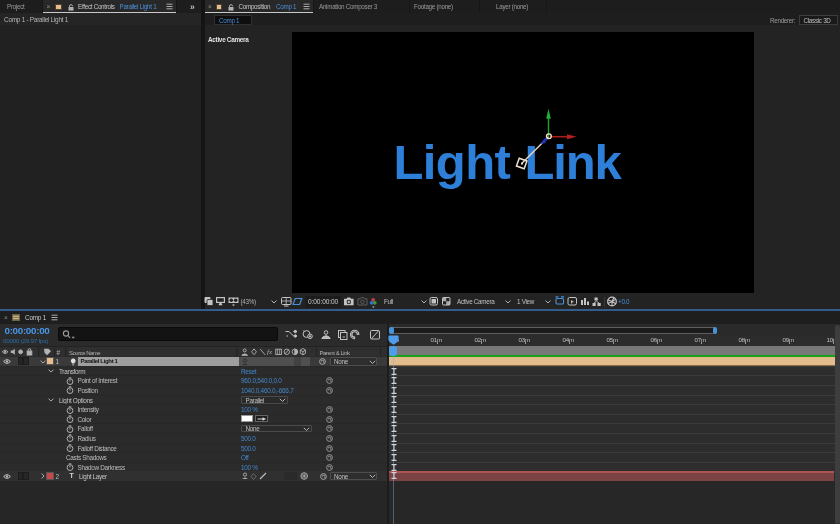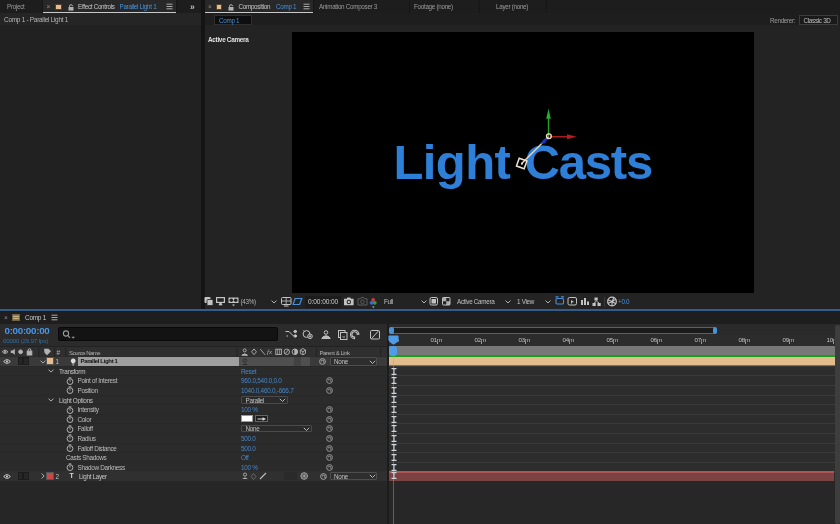--- a/index.html
+++ b/index.html
@@ -52,21 +52,21 @@
 <div style="left:205px;top:13px;width:635px;height:12px;background:#1e1e1e;"></div>
 <div style="left:214px;top:15px;width:38px;height:9.5px;background:#0e0e0e;border:1px solid #2f2f2f;"></div>
 <div style="position:absolute;left:219px;top:16.5px;font-size:6.3px;color:#4b90d8;font-weight:400;letter-spacing:-0.3px;white-space:nowrap;">Comp 1</div>
 <div style="position:absolute;left:770px;top:16.5px;font-size:6.3px;color:#9b9b9b;font-weight:400;letter-spacing:-0.3px;white-space:nowrap;">Renderer:</div>
 <div style="left:798.5px;top:14.5px;width:39px;height:10.5px;background:#1a1a1a;border:1px solid #3c3c3c;"></div>
 <div style="position:absolute;left:803.5px;top:16.5px;font-size:6.3px;color:#c0c0c0;font-weight:400;letter-spacing:-0.3px;white-space:nowrap;">Classic 3D</div>
 <div style="left:205px;top:25px;width:635px;height:269px;background:#232323;"></div>
 <div style="position:absolute;left:208px;top:35.5px;font-size:6.4px;color:#e0e0e0;font-weight:700;letter-spacing:-0.3px;white-space:nowrap;">Active Camera</div>
 <div style="left:291.5px;top:32px;width:462px;height:260.5px;background:#000;"></div>
 <div style="position:absolute;left:393.5px;top:133.5px;font-size:49px;color:#2d7fd8;font-weight:700;letter-spacing:-0.6px;white-space:nowrap;">Light</div>
-<div style="position:absolute;left:524.5px;top:133.5px;font-size:49px;color:#2d7fd8;font-weight:700;letter-spacing:-1.2px;white-space:nowrap;">Casts</div>
+<div style="position:absolute;left:524.5px;top:133.5px;font-size:49px;color:#2d7fd8;font-weight:700;letter-spacing:-1.2px;white-space:nowrap;">Link</div>
 <svg style="left:500px;top:100px;" width="90" height="80" viewBox="0 0 90 80">
  <line x1="48.5" y1="36.7" x2="48.5" y2="18.5" stroke="#1ea32e" stroke-width="1.4"></line>
  <polygon points="48.5,8.8 50.8,18.8 46.2,18.8" fill="#23b234"></polygon>
  <line x1="50" y1="36.7" x2="67" y2="36.7" stroke="#a81d1d" stroke-width="1.6"></line>
  <polygon points="76.5,36.7 67,34.2 67,39.2" fill="#b42020"></polygon>
  <line x1="48.5" y1="36.7" x2="21.7" y2="63.5" stroke="#e8d8c0" stroke-width="1.4"></line>
  <line x1="47.2" y1="38.2" x2="43.8" y2="41.4" stroke="#1f35c0" stroke-width="2.6"></line>
       <polygon points="41,44.2 46,42.8 43.2,39.6" fill="#1f35c0"></polygon>
  <circle cx="48.9" cy="36.2" r="2.4" fill="none" stroke="#f2e2c2" stroke-width="1.3"></circle>
  <rect x="17.6" y="59.4" width="8.2" height="8.2" fill="none" stroke="#f0e4d0" stroke-width="1.5" transform="rotate(20 21.7 63.5)"></rect>

